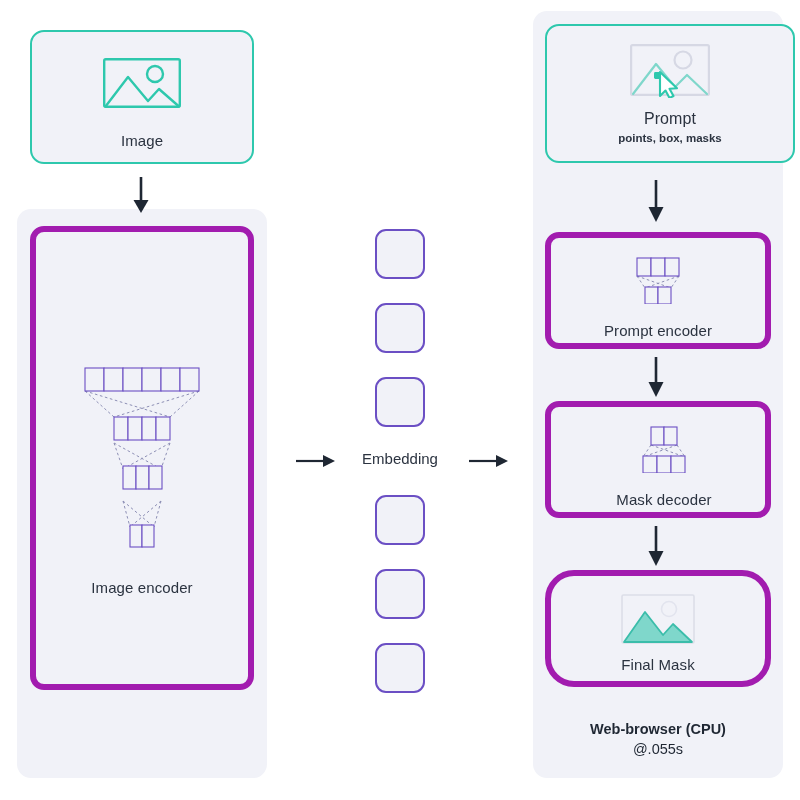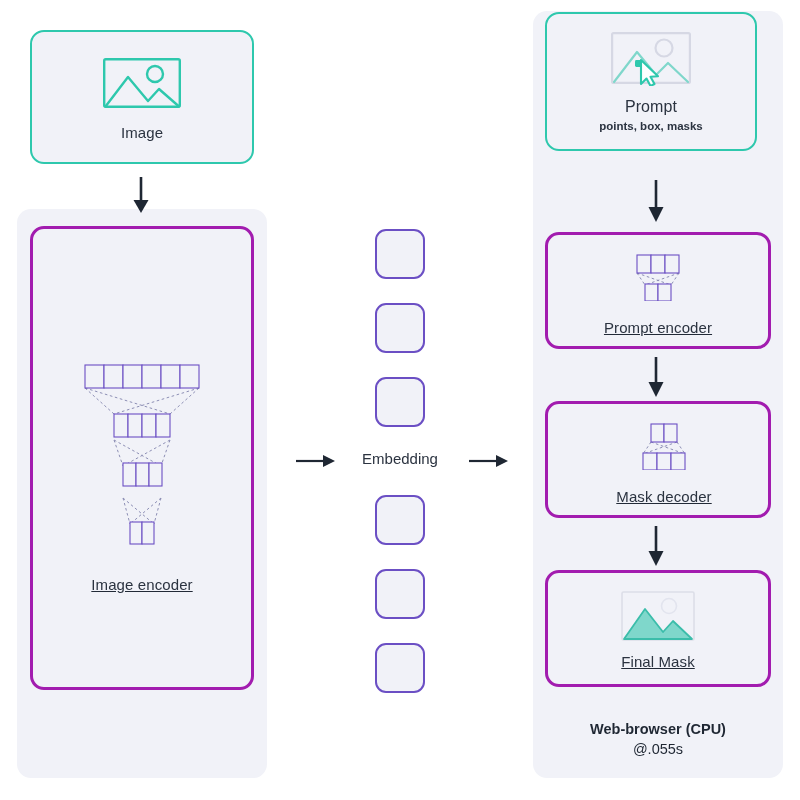--- a/index.html
+++ b/index.html
@@ -27,49 +27,49 @@
     position:absolute;
     background:#f1f2f8;
     border-radius:14px;
     box-sizing:border-box;
     display:flex;
     flex-direction:column;
     align-items:center;
     justify-content:flex-start;
   }
   .card.teal  {border:2px solid #2ec8ad;}
-  .card.purple{border:3px solid #a21caf;text-decoration:underline;}
+  .card.purple{border:6px solid #a21caf;}
 
   .card-title{
     font-size:15px;
     color:#2b3340;
     letter-spacing:.1px;
     text-align:center;
     line-height:1.25;
   }
   .card-sub{
     font-size:11.5px;
     font-weight:bold;
     color:#2b3340;
     text-align:center;
     margin-top:3px;
   }
 
   
   #card-image        {left:30px; top:30px;  width:224px;height:134px;}
   #card-image-encoder{left:30px; top:226px; width:224px;height:464px;}
-  #card-prompt       {left:545px;top:12px;  width:212px;height:139px;}
+  #card-prompt       {left:545px;top:24px;  width:250px;height:139px;}
   #card-prompt-encoder{left:545px;top:232px;width:226px;height:117px;}
   #card-mask-decoder {left:545px;top:401px; width:226px;height:117px;padding-left:12px;}
-  #card-final-mask   {left:545px;top:570px; width:226px;height:117px;}
+  #card-final-mask   {left:545px;top:570px; width:226px;height:117px;border-radius:29px;}
 
   
   .icon-wrap{display:block;}
   #card-image .icon-wrap{margin-top:26px;}
-  #card-image .card-title{margin-top:12px;text-align:center;}
+  #card-image .card-title{margin-top:20px;text-align:center;}
   #card-prompt .icon-wrap{margin-top:18px;}
   #card-prompt .card-title{margin-top:7px;font-size:16px;}
   #card-final-mask .icon-wrap{margin-top:18px;}
   #card-final-mask .card-title{margin-top:8px;}
 
   
   .net{display:block;}
   #card-image-encoder .net{margin-top:131px;}
   #card-image-encoder .card-title{margin-top:22px;text-align:right;}
   #card-prompt-encoder .net{margin-top:16px;}

